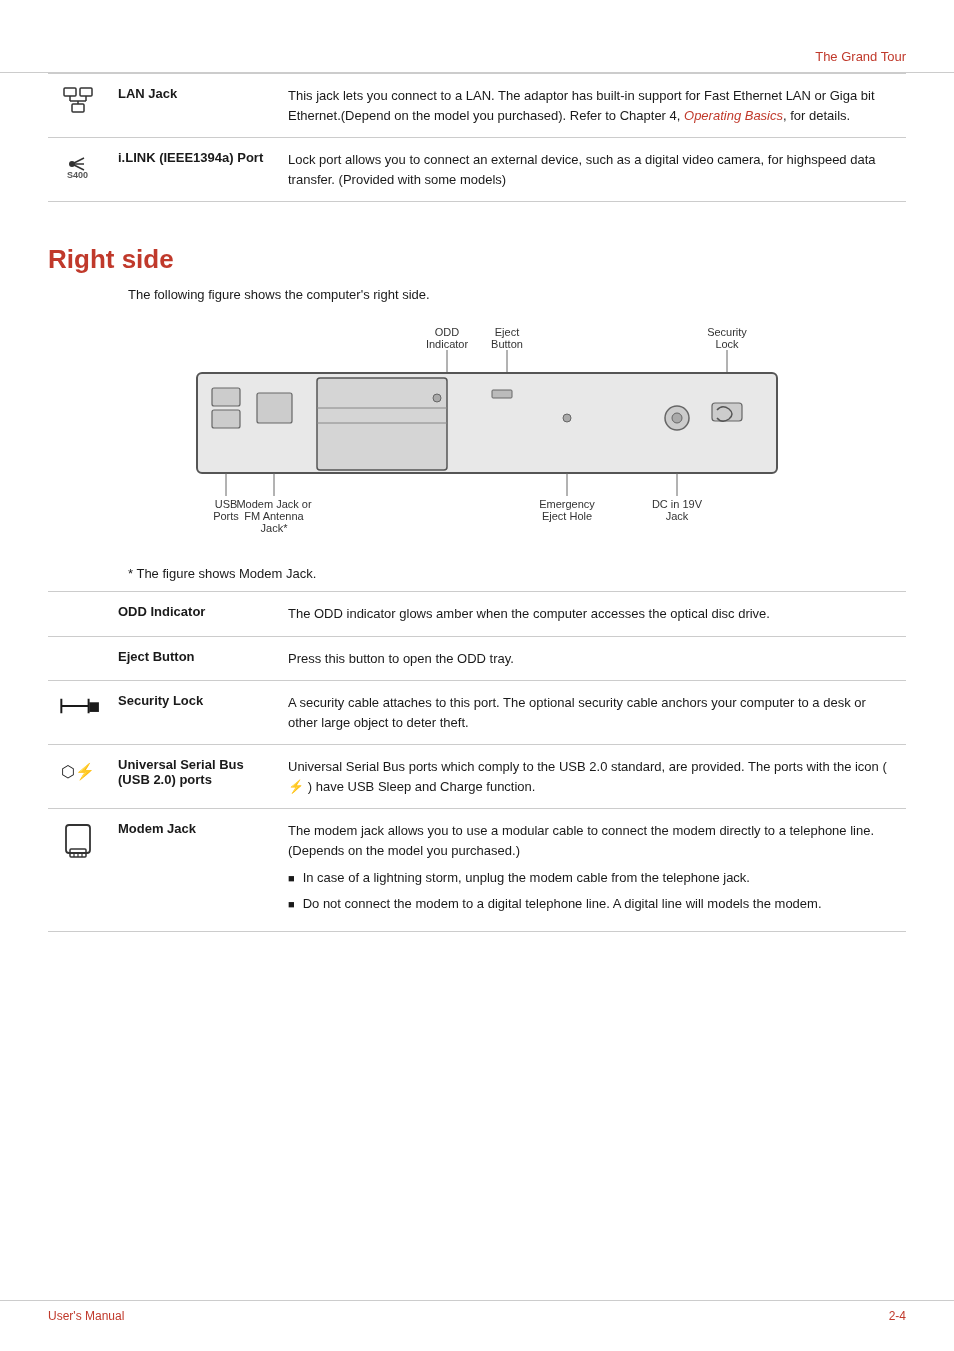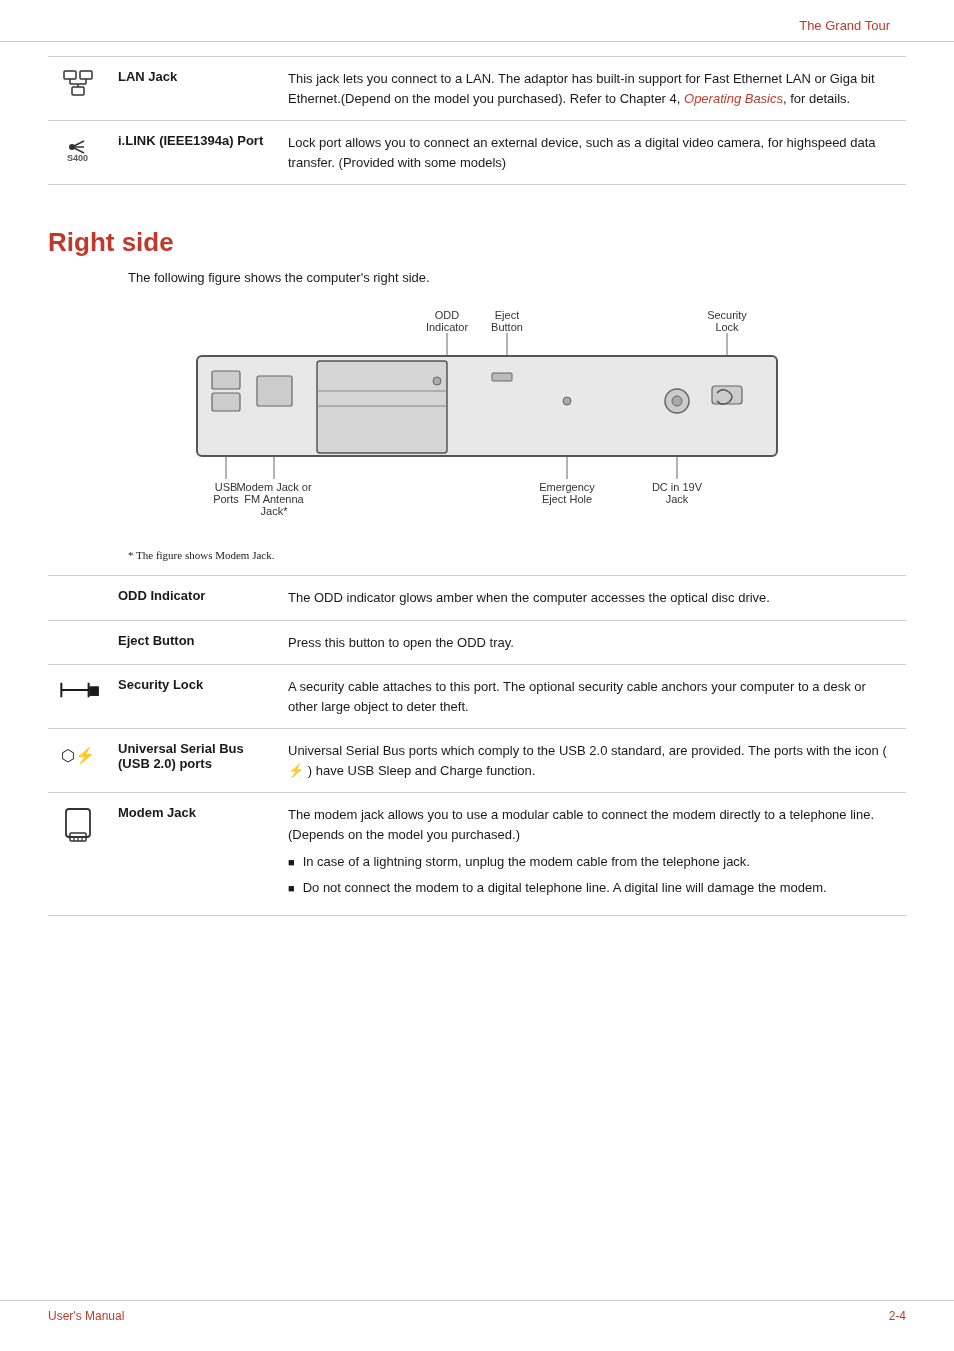--- a/index.html
+++ b/index.html
@@ -10,38 +10,39 @@
       background: #ffffff;
       width: 954px;
       min-height: 1351px;
       position: relative;
     }
 
     
     .page-header {
       display: flex;
       justify-content: flex-end;
-      padding: 18px 64px 8px 48px;
+      padding: 18px 48px 8px 48px;
       border-bottom: 1px solid #cccccc;
+      margin-top: 31px;
     }
     .header-title {
       color: #c0392b;
       font-size: 13px;
     }
 
     
     .content {
       padding: 0 48px;
     }
 
     
     .feature-table {
       width: 100%;
       border-collapse: collapse;
-      margin-top: 14px;
+      margin-top: 0;
     }
     .feature-table tr {
       border-bottom: 1px solid #cccccc;
     }
     .feature-table tr:first-child {
       border-top: 1px solid #cccccc;
     }
     .feature-table td {
       padding: 12px 10px;
       vertical-align: top;
@@ -94,22 +95,21 @@
       font-style: italic;
       font-size: 13px;
       margin-top: 4px;
       margin-bottom: 12px;
     }
 
     
     .footnote {
       margin-left: 80px;
       margin-bottom: 10px;
-      font-size: 11px;
-      font-family: Liberation Serif, serif;
+      font-size: 13px;
     }
 
     
     .warning-list {
       margin-top: 8px;
       padding-left: 0;
       list-style: none;
     }
     .warning-list li {
       display: flex;
@@ -324,21 +324,21 @@
             <line x1="22" y1="32" x2="22" y2="36" stroke="#333" stroke-width="1.2"></line>
           </svg>
         </td>
         <td class="name-cell">
           <span>Modem Jack</span>
         </td>
         <td class="desc-cell">
           <span>The modem jack allows you to use a modular cable to connect the modem directly to a telephone line. (Depends on the model you purchased.)</span>
           <ul class="warning-list">
             <li>In case of a lightning storm, unplug the modem cable from the telephone jack.</li>
-            <li>Do not connect the modem to a digital telephone line. A digital line will damage the modem.</li>
+            <li>Do not connect the modem to a digital telephone line. A digital line will models the modem.</li>
           </ul>
         </td>
       </tr>
     </tbody>
   </table>
 
 </div>
 
 <div class="page-footer">
   <span>User's Manual</span>

